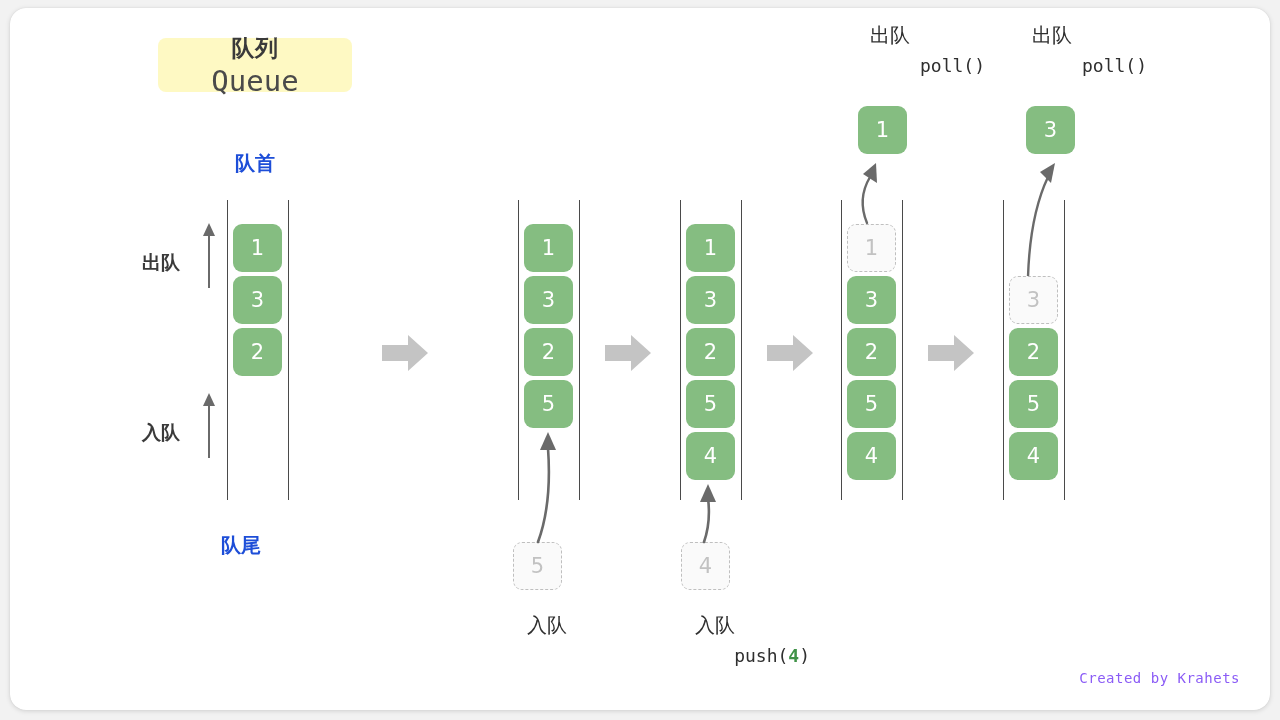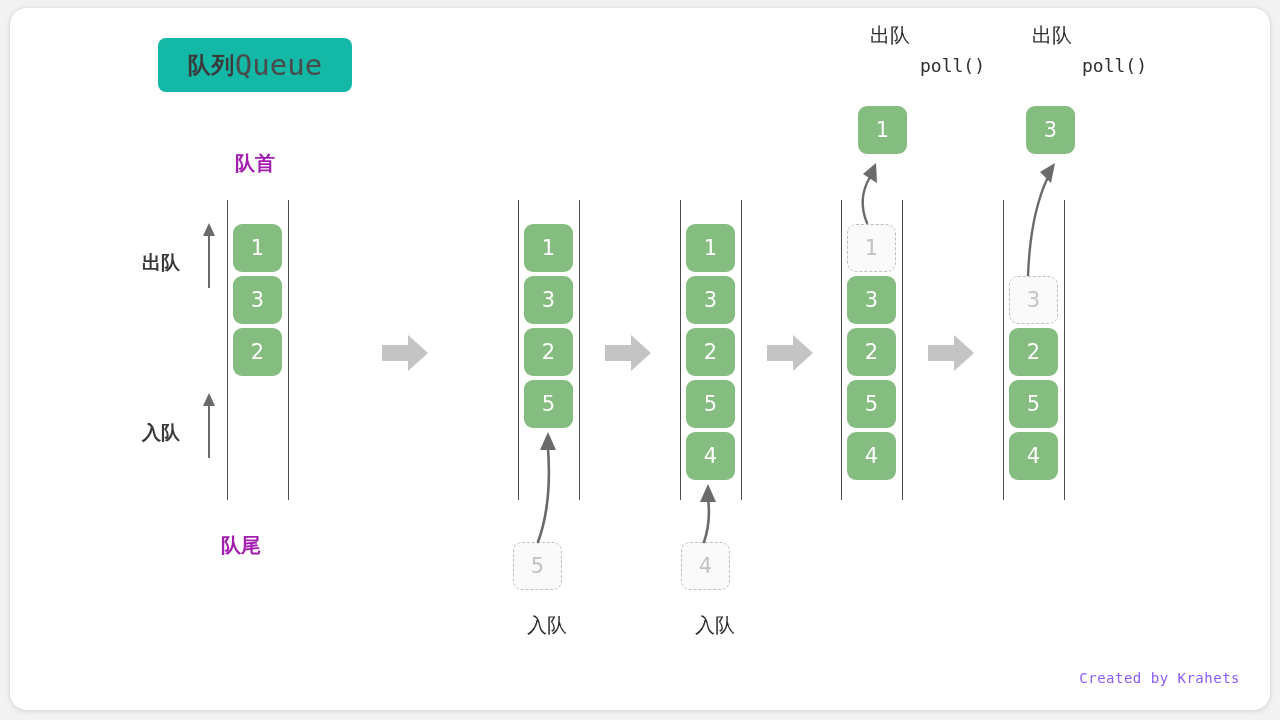--- a/index.html
+++ b/index.html
@@ -32,43 +32,44 @@
     height: 720px;
   }
   .abs { position: absolute; }
 
   
   #title-badge {
     left: 168px;
     top: 46px;
     width: 194px;
     height: 54px;
-    background: #14b8a6;
+    background: #fef9c3;
     border-radius: 8px;
     display: flex;
     align-items: center;
     justify-content: center;
+    flex-direction: column;
   }
   #title-badge .cn {
     font-size: 23px;
     font-weight: bold;
     color: #3a3a3a;
     letter-spacing: 0.5px;
   }
   #title-badge .en {
     font-family: "DejaVu Sans Mono", "Liberation Mono", monospace;
     font-size: 29px;
     color: #4a4a4a;
   }
 
   
   .head-label {
     font-size: 20px;
     font-weight: bold;
-    color: #a21caf;
+    color: #1d4ed8;
     text-align: center;
     white-space: nowrap;
   }
 
   
   .side-label {
     font-size: 19px;
     font-weight: bold;
     color: #3a3a3a;
     white-space: nowrap;
@@ -205,20 +206,21 @@
   <div class="abs box filled" style="left:696px; top:440px;">4</div>
 
   <div class="abs box ghost" style="left:691px; top:550px;">4</div>
   <svg class="abs" style="left:688px; top:484px;" width="80" height="70">
     <path d="M26 66 Q33 46 30 22" stroke="#6a6a6a" stroke-width="2.6" fill="none" stroke-linecap="round"></path>
     <path d="M30 8 L38 26 L22 26 Z" fill="#6a6a6a"></path>
   </svg>
 
   <div class="abs op-caption" style="left:630px; top:618px; width:190px;">
     <div class="cn">入队</div>
+    <div class="code"><span>push(</span><span class="arg">4</span><span>)</span></div>
   </div>
 
   <svg class="abs sep-arrow" style="left:777px; top:341px;" viewBox="0 0 48 40">
     <path d="M0 12 L26 12 L26 2 L46 20 L26 38 L26 28 L0 28 Z" fill="#c4c4c4"></path>
   </svg>
 
   <div class="abs op-caption" style="left:805px; top:28px; width:190px;">
     <div class="cn">出队</div>
     <div class="code">poll()</div>
   </div>

